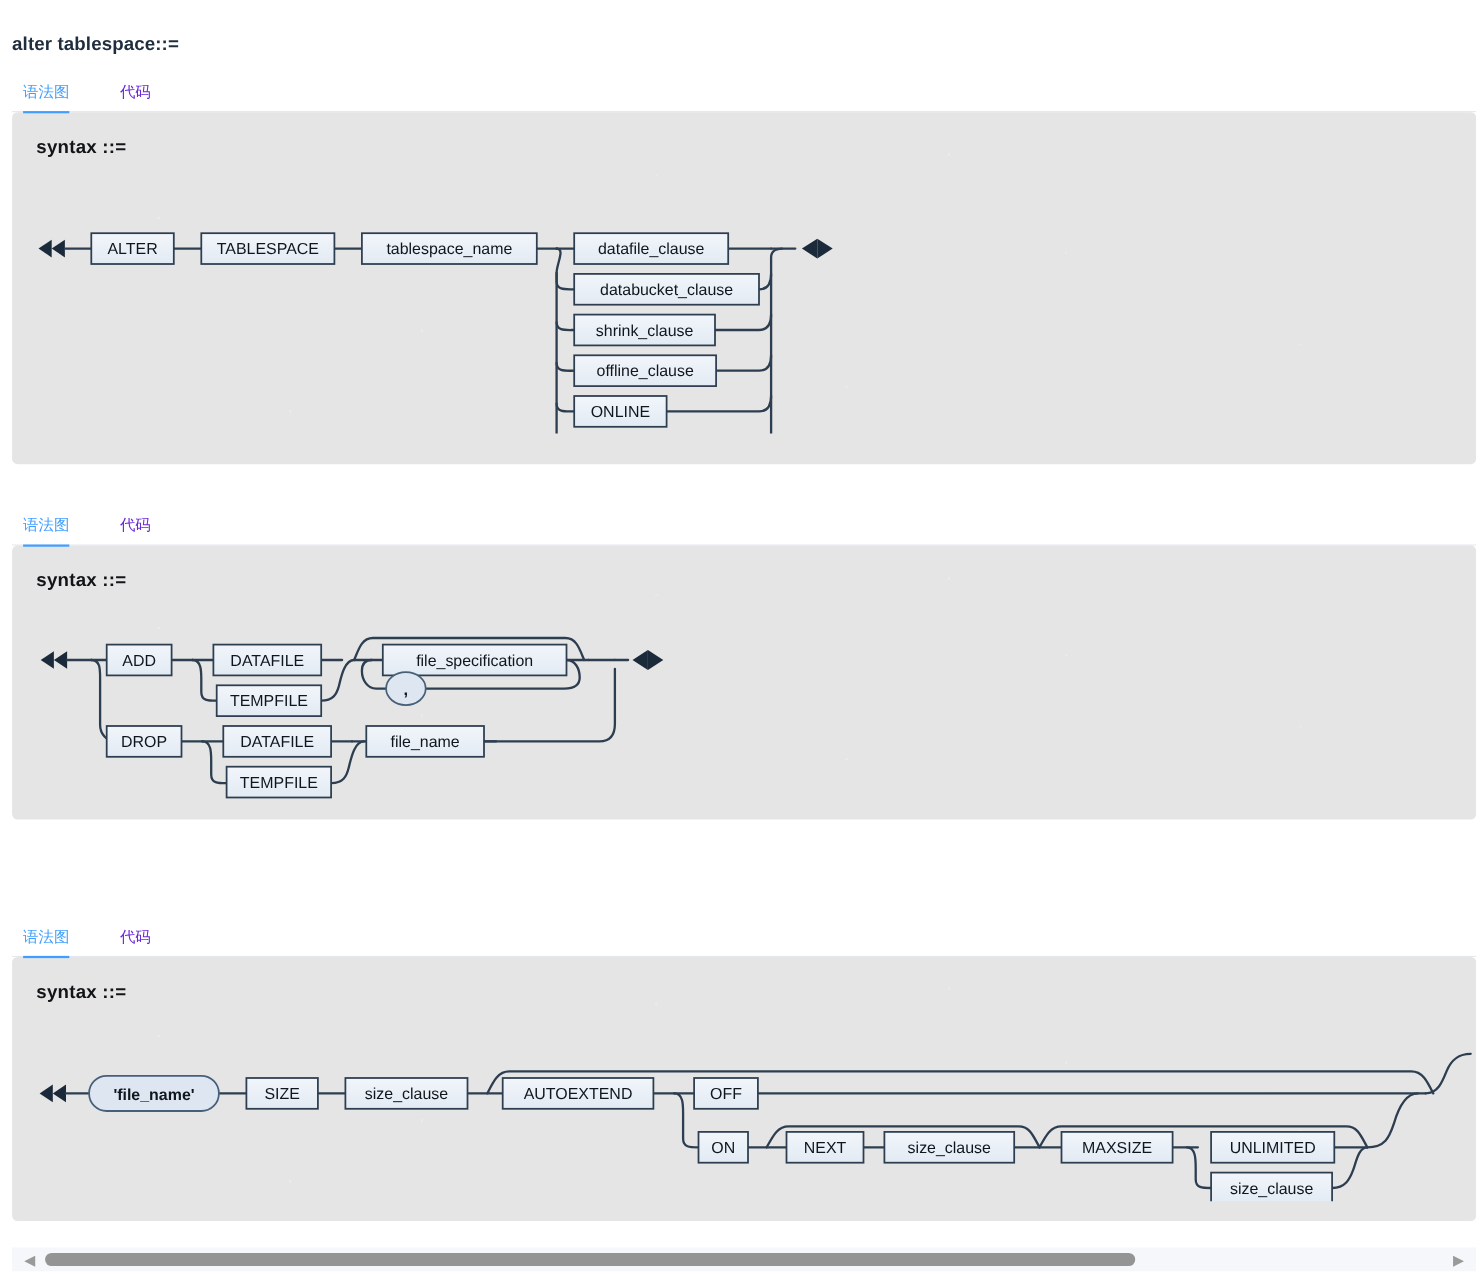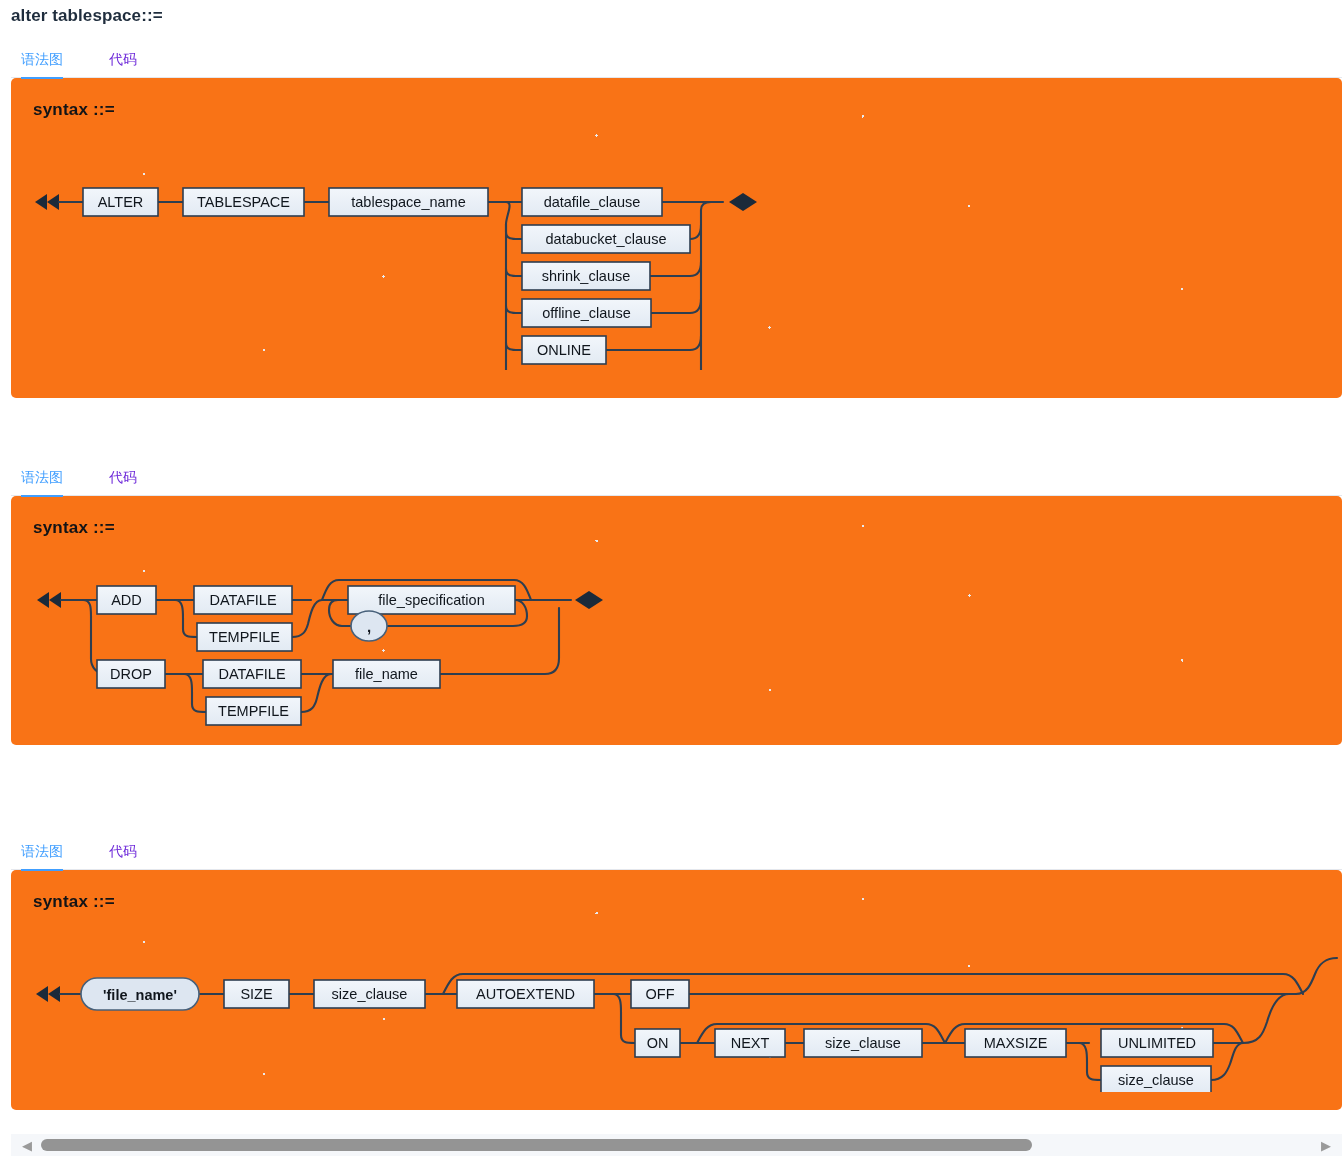--- a/index.html
+++ b/index.html
@@ -12,20 +12,21 @@
   }
   .page { position: relative; width: 1342px; height: 1156px; }
 
   .section-title {
     font-size: 17px;
     font-weight: bold;
     color: #1f2d3d;
     padding: 0 6px 0 11px;
     letter-spacing: .1px;
     white-space: nowrap;
+    margin-top: 24px;
   }
   .section-title .ref { color: #3b8cf5; }
   .section-title .op  { color: #1f2d3d; }
 
   .tabbar {
     position: relative;
     height: 38px;
     padding-left: 21px;
     display: flex;
     align-items: flex-end;
@@ -53,21 +54,21 @@
     position: absolute;
     left: 0; right: 22px; bottom: -1px;
     height: 2px;
     background: #409eff;
     z-index: 2;
   }
 
   .panel {
     position: relative;
     margin-left: 11px;
-    background: #f97316;
+    background: #e5e5e5;
     border-radius: 5px;
     overflow: hidden;
   }
   .panel-label {
     font-size: 17px;
     font-weight: bold;
     color: #121417;
     padding: 22px 0 0 22px;
     letter-spacing: .2px;
   }

